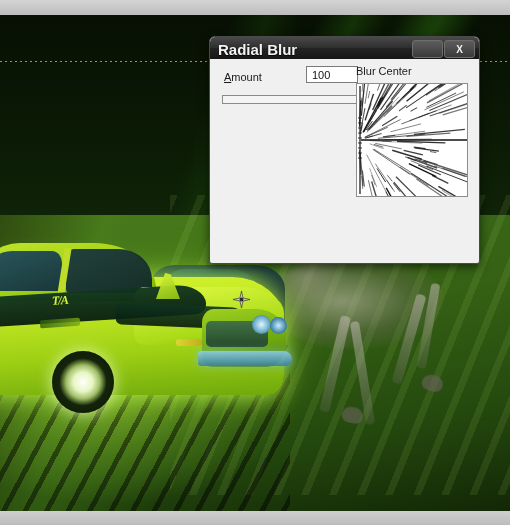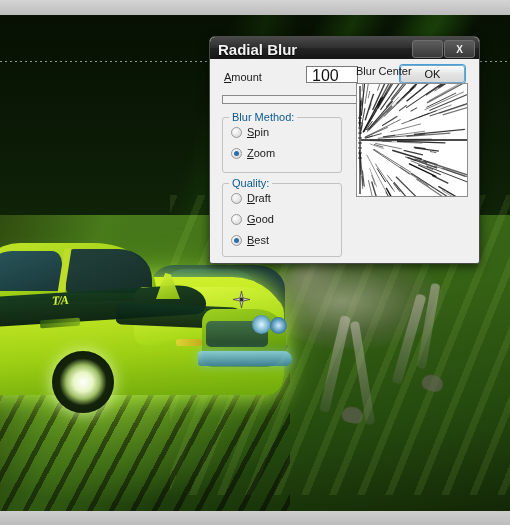--- a/index.html
+++ b/index.html
@@ -158,21 +158,21 @@
      background:linear-gradient(180deg,#5d5d5d,#3a3a3a);
      display:flex;align-items:center;justify-content:center;
      color:#f0f0f0;font-size:10px;font-weight:700;}
   #dlg-body{position:relative;height:164px;background:#f0f0f0;}
 
   .lbl{position:absolute;font-size:11px;color:#1a1a1a;}
   .u{text-decoration:underline;}
 
   #amount-label{left:14px;top:12px;}
   #amount-input{position:absolute;left:96px;top:7px;width:52px;height:17px;
-     background:#ffffff;border:1px solid #7b7b7b;font-size:16px;color:#111;
+     background:#ffffff;border:1px solid #7b7b7b;font-size:11px;color:#111;
      padding:0 0 0 5px;line-height:17px;box-sizing:border-box;}
 
   #slider{position:absolute;left:12px;top:32px;width:180px;height:13px;}
   #slider-track{position:absolute;left:0;top:4px;width:180px;height:7px;
      background:#f4f4f4;border:1px solid #8a8a8a;}
   #slider-thumb{position:absolute;left:166px;top:2px;width:12px;height:11px;
      background:#eeeeee;border:1px solid #6a6a6a;
      clip-path:polygon(50% 0,100% 42%,100% 100%,0 100%,0 42%);}
 
   .group{position:absolute;border:1px solid #c2c2c2;border-radius:3px;background:#f0f0f0;}
@@ -279,50 +279,23 @@
       <div class="lbl" id="amount-label">
         <span class="u">A</span><span>mount</span>
       </div>
       <div id="amount-input">100</div>
 
       <div id="slider">
         <div id="slider-track"></div>
         <div id="slider-thumb" style="left: 168px;"></div>
       </div>
 
-      <div id="btn-ok">OK</div>
       <div id="btn-cancel">Cancel</div>
 
-      <div class="group" id="grp-method">
-        <div class="group-title">Blur Method:</div>
-        <div class="radio-row" style="top:8px;">
-          <span class="radio"></span>
-          <span><span class="u">S</span>pin</span>
-        </div>
-        <div class="radio-row" style="top:29px;">
-          <span class="radio on"></span>
-          <span><span class="u">Z</span>oom</span>
-        </div>
-      </div>
-
-      <div class="group" id="grp-quality">
-        <div class="group-title">Quality:</div>
-        <div class="radio-row" style="top:8px;">
-          <span class="radio"></span>
-          <span><span class="u">D</span>raft</span>
-        </div>
-        <div class="radio-row" style="top:29px;">
-          <span class="radio"></span>
-          <span><span class="u">G</span>ood</span>
-        </div>
-        <div class="radio-row" style="top:50px;">
-          <span class="radio on"></span>
-          <span><span class="u">B</span>est</span>
-        </div>
-      </div>
+
 
       <div id="blur-center-label" class="lbl">Blur Center</div>
       <div id="preview">
         <svg width="110" height="112" viewBox="0 0 110 112" id="rays">
             <line x1="35.197367179889724" y1="66.20134336863202" x2="64.77767331596246" y2="75.29118649408719" stroke="#111" stroke-width="1.4877373044089124" opacity="0.8524834395863505"></line>
             <line x1="28.544349639129877" y1="-42.22431755876151" x2="32.62539432534873" y2="-57.32575476405434" stroke="#111" stroke-width="0.7336869046947393" opacity="0.9967420550280912"></line>
             <line x1="11.198438492421019" y1="14.12826954772732" x2="12.78442991415198" y2="6.908761001243903" stroke="#111" stroke-width="0.6183938214873866" opacity="0.8531579145710719"></line>
             <line x1="24.195084292420812" y1="136.72387125016593" x2="34.82510321052723" y2="175.3854175289099" stroke="#111" stroke-width="0.6105273068233055" opacity="0.828153403232877"></line>
             <line x1="27.57230147371406" y1="55.68251913338145" x2="74.61534990578095" y2="55.098478318754594" stroke="#111" stroke-width="0.6154674470729509" opacity="0.9112296776665514"></line>
             <line x1="6.010620231480318" y1="48.37918773298152" x2="24.154203022011124" y2="13.903513069886415" stroke="#111" stroke-width="1.2518484953333848" opacity="0.9384457709213933"></line>

